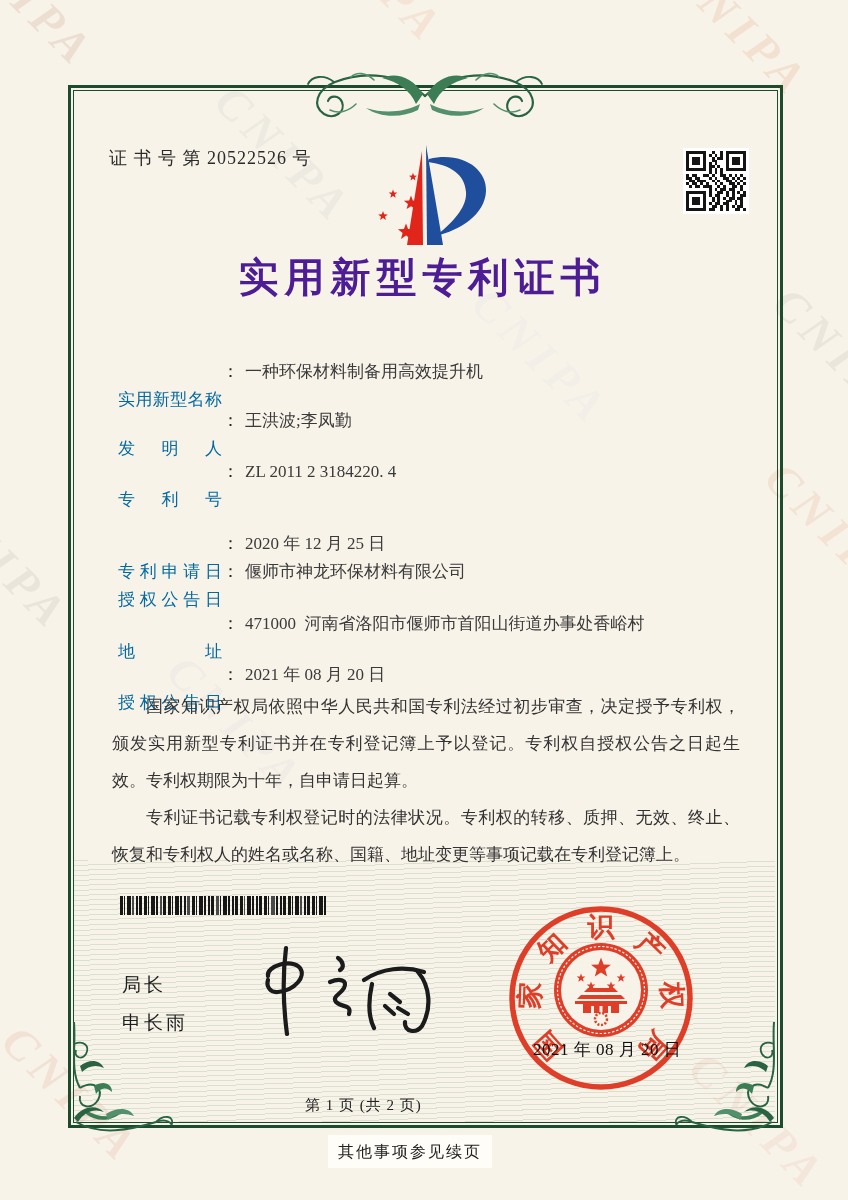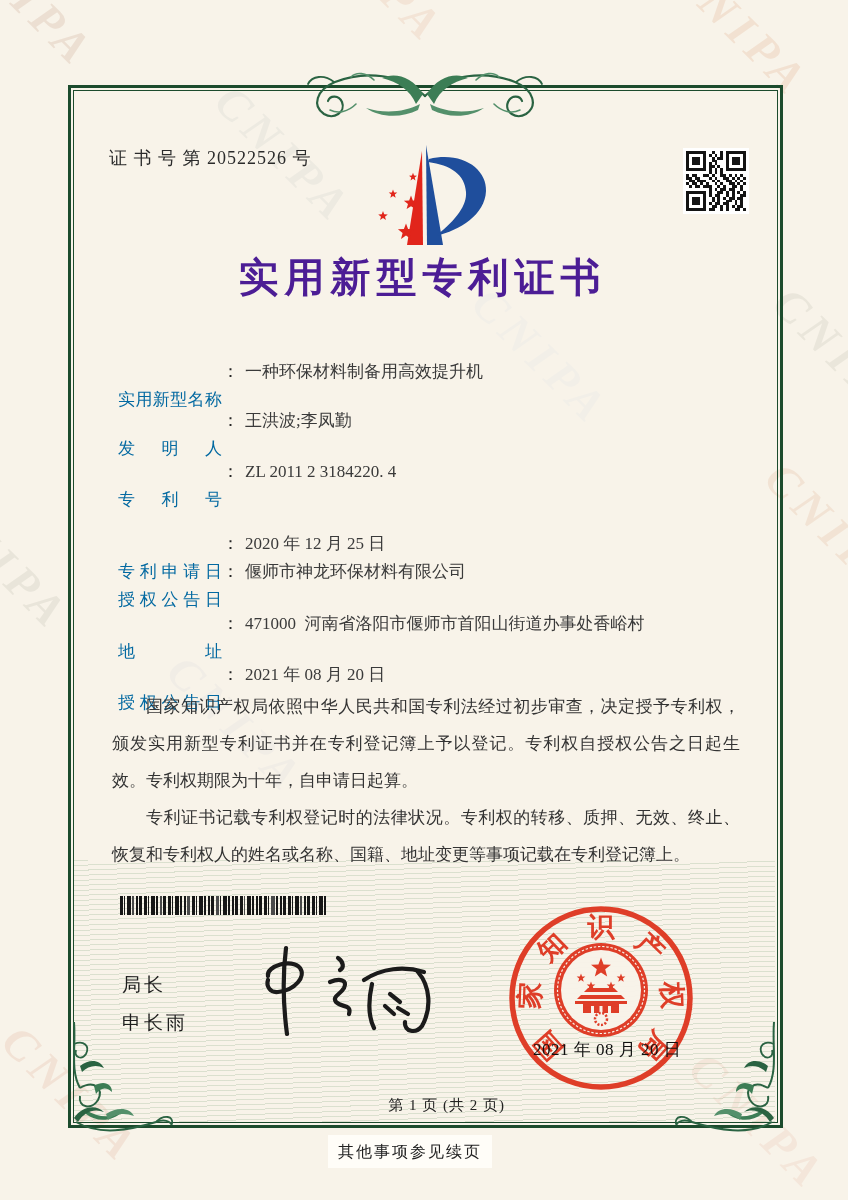--- a/index.html
+++ b/index.html
@@ -59,21 +59,21 @@
   
   .barcode{left:120px;top:896px;width:216px;height:19px;overflow:hidden;
            white-space:nowrap;font-size:0;z-index:2;}
   .barcode i{display:inline-block;height:19px;}
   .director{left:122px;font-size:19px;letter-spacing:3px;color:#1d1d1d;
             font-family:"Liberation Sans","DejaVu Sans",sans-serif;z-index:2;}
   .sig{left:252px;top:942px;z-index:2;}
   .seal{left:506px;top:903px;z-index:3;opacity:.96;}
   .sealdate{left:533px;top:1038px;width:150px;font-size:17px;color:#101010;
             white-space:nowrap;z-index:4;letter-spacing:.5px;}
-  .pageinfo{left:305px;top:1096px;width:200px;text-align:right;font-size:15px;
+  .pageinfo{left:305px;top:1096px;width:200px;text-align:left;font-size:15px;
             color:#222;z-index:2;letter-spacing:1px;}
   .notebox{left:328px;top:1135px;width:164px;height:33px;background:#fffdf8;
            text-align:center;line-height:33px;font-size:16px;color:#222;
            letter-spacing:2px;z-index:2;}
   .orn{z-index:3;}
 </style>
 </head>
 <body>
 
 <span class="wm wm1">CNIPA</span>

